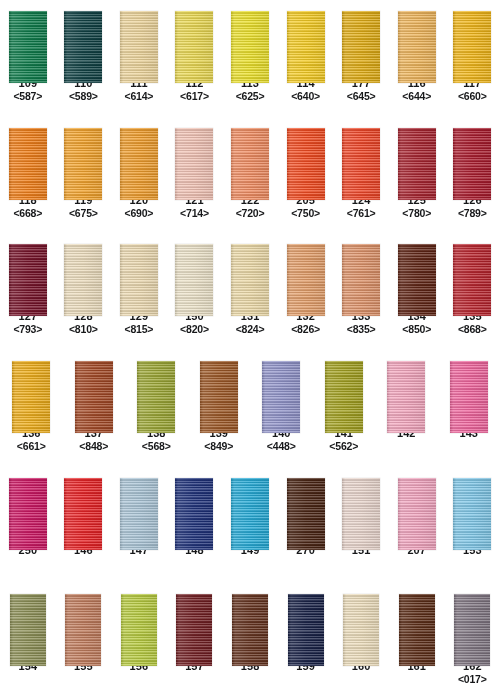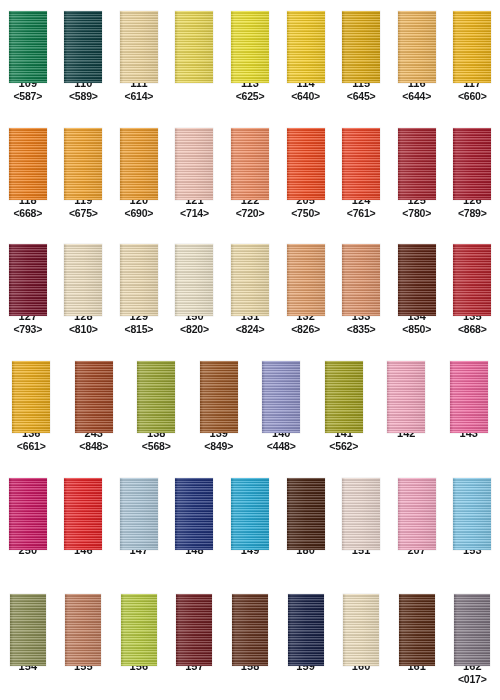--- a/index.html
+++ b/index.html
@@ -128,20 +128,24 @@
         </div>
         <div class="labels">
           <span class="code">111</span>
           <span class="alt">&lt;614&gt;</span>
         </div>
       </div>
       <div class="cell">
         <div class="swatch-wrap">
           <div class="swatch" style="background-color: rgb(234, 216, 79);"></div>
         </div>
+        <div class="labels">
+          <span class="code">112</span>
+          <span class="alt">&lt;617&gt;</span>
+        </div>
       </div>
       <div class="cell">
         <div class="swatch-wrap">
           <div class="swatch" style="background-color: rgb(235, 224, 38);"></div>
         </div>
         <div class="labels">
           <span class="code">113</span>
           <span class="alt">&lt;625&gt;</span>
         </div>
       </div>
@@ -152,21 +156,21 @@
         <div class="labels">
           <span class="code">114</span>
           <span class="alt">&lt;640&gt;</span>
         </div>
       </div>
       <div class="cell">
         <div class="swatch-wrap">
           <div class="swatch" style="background-color: rgb(224, 171, 16);"></div>
         </div>
         <div class="labels">
-          <span class="code">115</span>
+          <span class="code">177</span>
           <span class="alt">&lt;645&gt;</span>
         </div>
       </div>
       <div class="cell">
         <div class="swatch-wrap">
           <div class="swatch" style="background-color: rgb(238, 179, 87);"></div>
         </div>
         <div class="labels">
           <span class="code">116</span>
           <span class="alt">&lt;644&gt;</span>
@@ -356,21 +360,21 @@
         <div class="labels">
           <span class="code">136</span>
           <span class="alt">&lt;661&gt;</span>
         </div>
       </div>
       <div class="cell">
         <div class="swatch-wrap">
           <div class="swatch" style="background-color: rgb(162, 70, 34);"></div>
         </div>
         <div class="labels">
-          <span class="code">243</span>
+          <span class="code">137</span>
           <span class="alt">&lt;848&gt;</span>
         </div>
       </div>
       <div class="cell">
         <div class="swatch-wrap">
           <div class="swatch" style="background-color: rgb(154, 165, 49);"></div>
         </div>
         <div class="labels">
           <span class="code">138</span>
           <span class="alt">&lt;568&gt;</span>
@@ -466,21 +470,21 @@
         <div class="labels">
           <span class="code">149</span>
           <span class="alt"></span>
         </div>
       </div>
       <div class="cell">
         <div class="swatch-wrap">
           <div class="swatch" style="background-color: rgb(71, 33, 16);"></div>
         </div>
         <div class="labels">
-          <span class="code">180</span>
+          <span class="code">270</span>
           <span class="alt"></span>
         </div>
       </div>
       <div class="cell">
         <div class="swatch-wrap">
           <div class="swatch" style="background-color: rgb(233, 213, 204);"></div>
         </div>
         <div class="labels">
           <span class="code">151</span>
           <span class="alt"></span>

